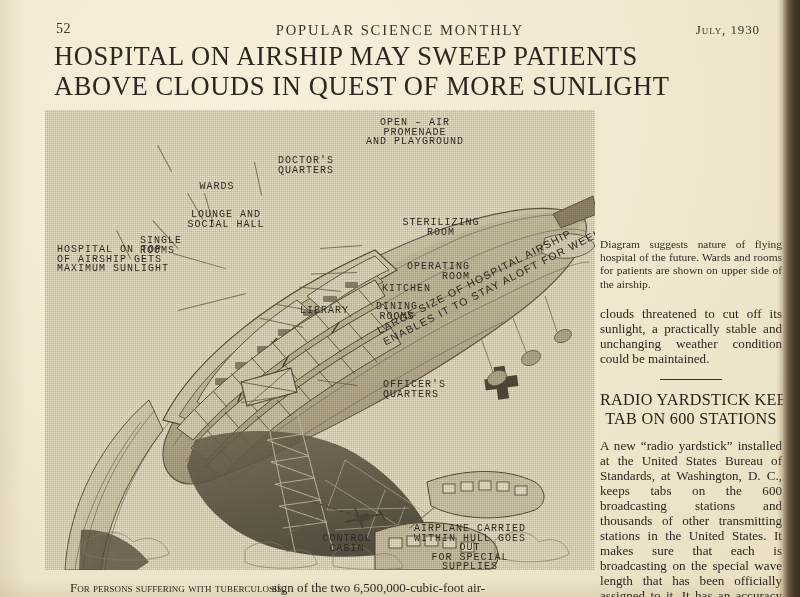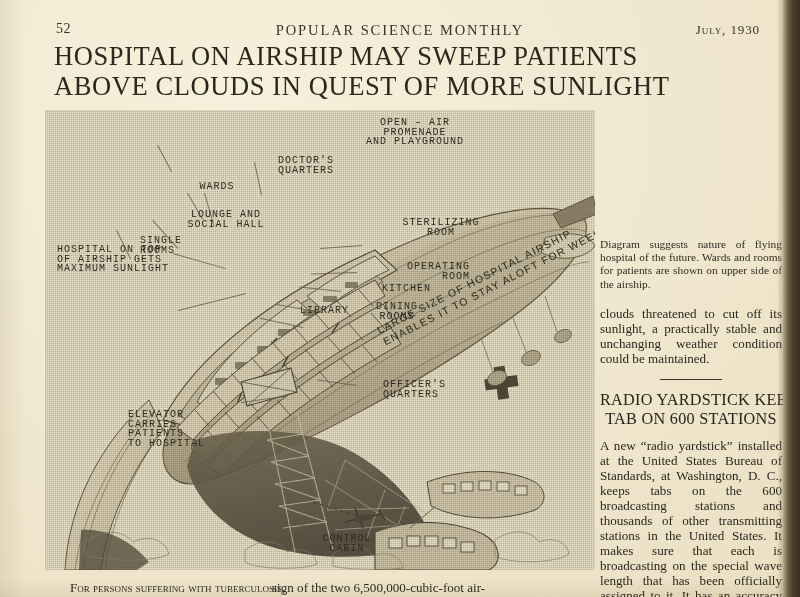--- a/index.html
+++ b/index.html
@@ -325,24 +325,24 @@
     <div class="lbl c" style="left:349px;top:152px;width:76px;text-align:right;">OPERATING<br>ROOM</div>
 
     <div class="lbl" style="left:337px;top:174px;width:60px;">KITCHEN</div>
 
     <div class="lbl c" style="left:321px;top:192px;width:62px;">DINING<br>ROOMS</div>
 
     <div class="lbl" style="left:255px;top:196px;width:60px;">LIBRARY</div>
 
     <div class="lbl" style="left:338px;top:270px;width:68px;">OFFICER'S<br>QUARTERS</div>
 
-    <div class="lbl" style="left:83px;top:300px;width:92px;">ELEVATOR<br>CARRIES<br>PATIENTS<br>TO HOSPITAL</div>
 
     <div class="lbl c" style="left:272px;top:424px;width:60px;">CONTROL<br>CABIN</div>
 
+    <div class="lbl c" style="left:355px;top:414px;width:140px;">AIRPLANE CARRIED<br>WITHIN HULL GOES OUT<br>FOR SPECIAL SUPPLIES</div>
 
     <div class="hullcap" style="left:330px;top:215px;">
       <div>LARGE SIZE OF HOSPITAL AIRSHIP</div>
       <div>ENABLES IT TO STAY ALOFT FOR WEEKS</div>
     </div>
   </div>
 
   <div class="rcol">
     <div class="diagcap">Diagram suggests nature of flying hospital of the future. Wards and rooms for patients are shown on upper side of the airship.</div>
 

